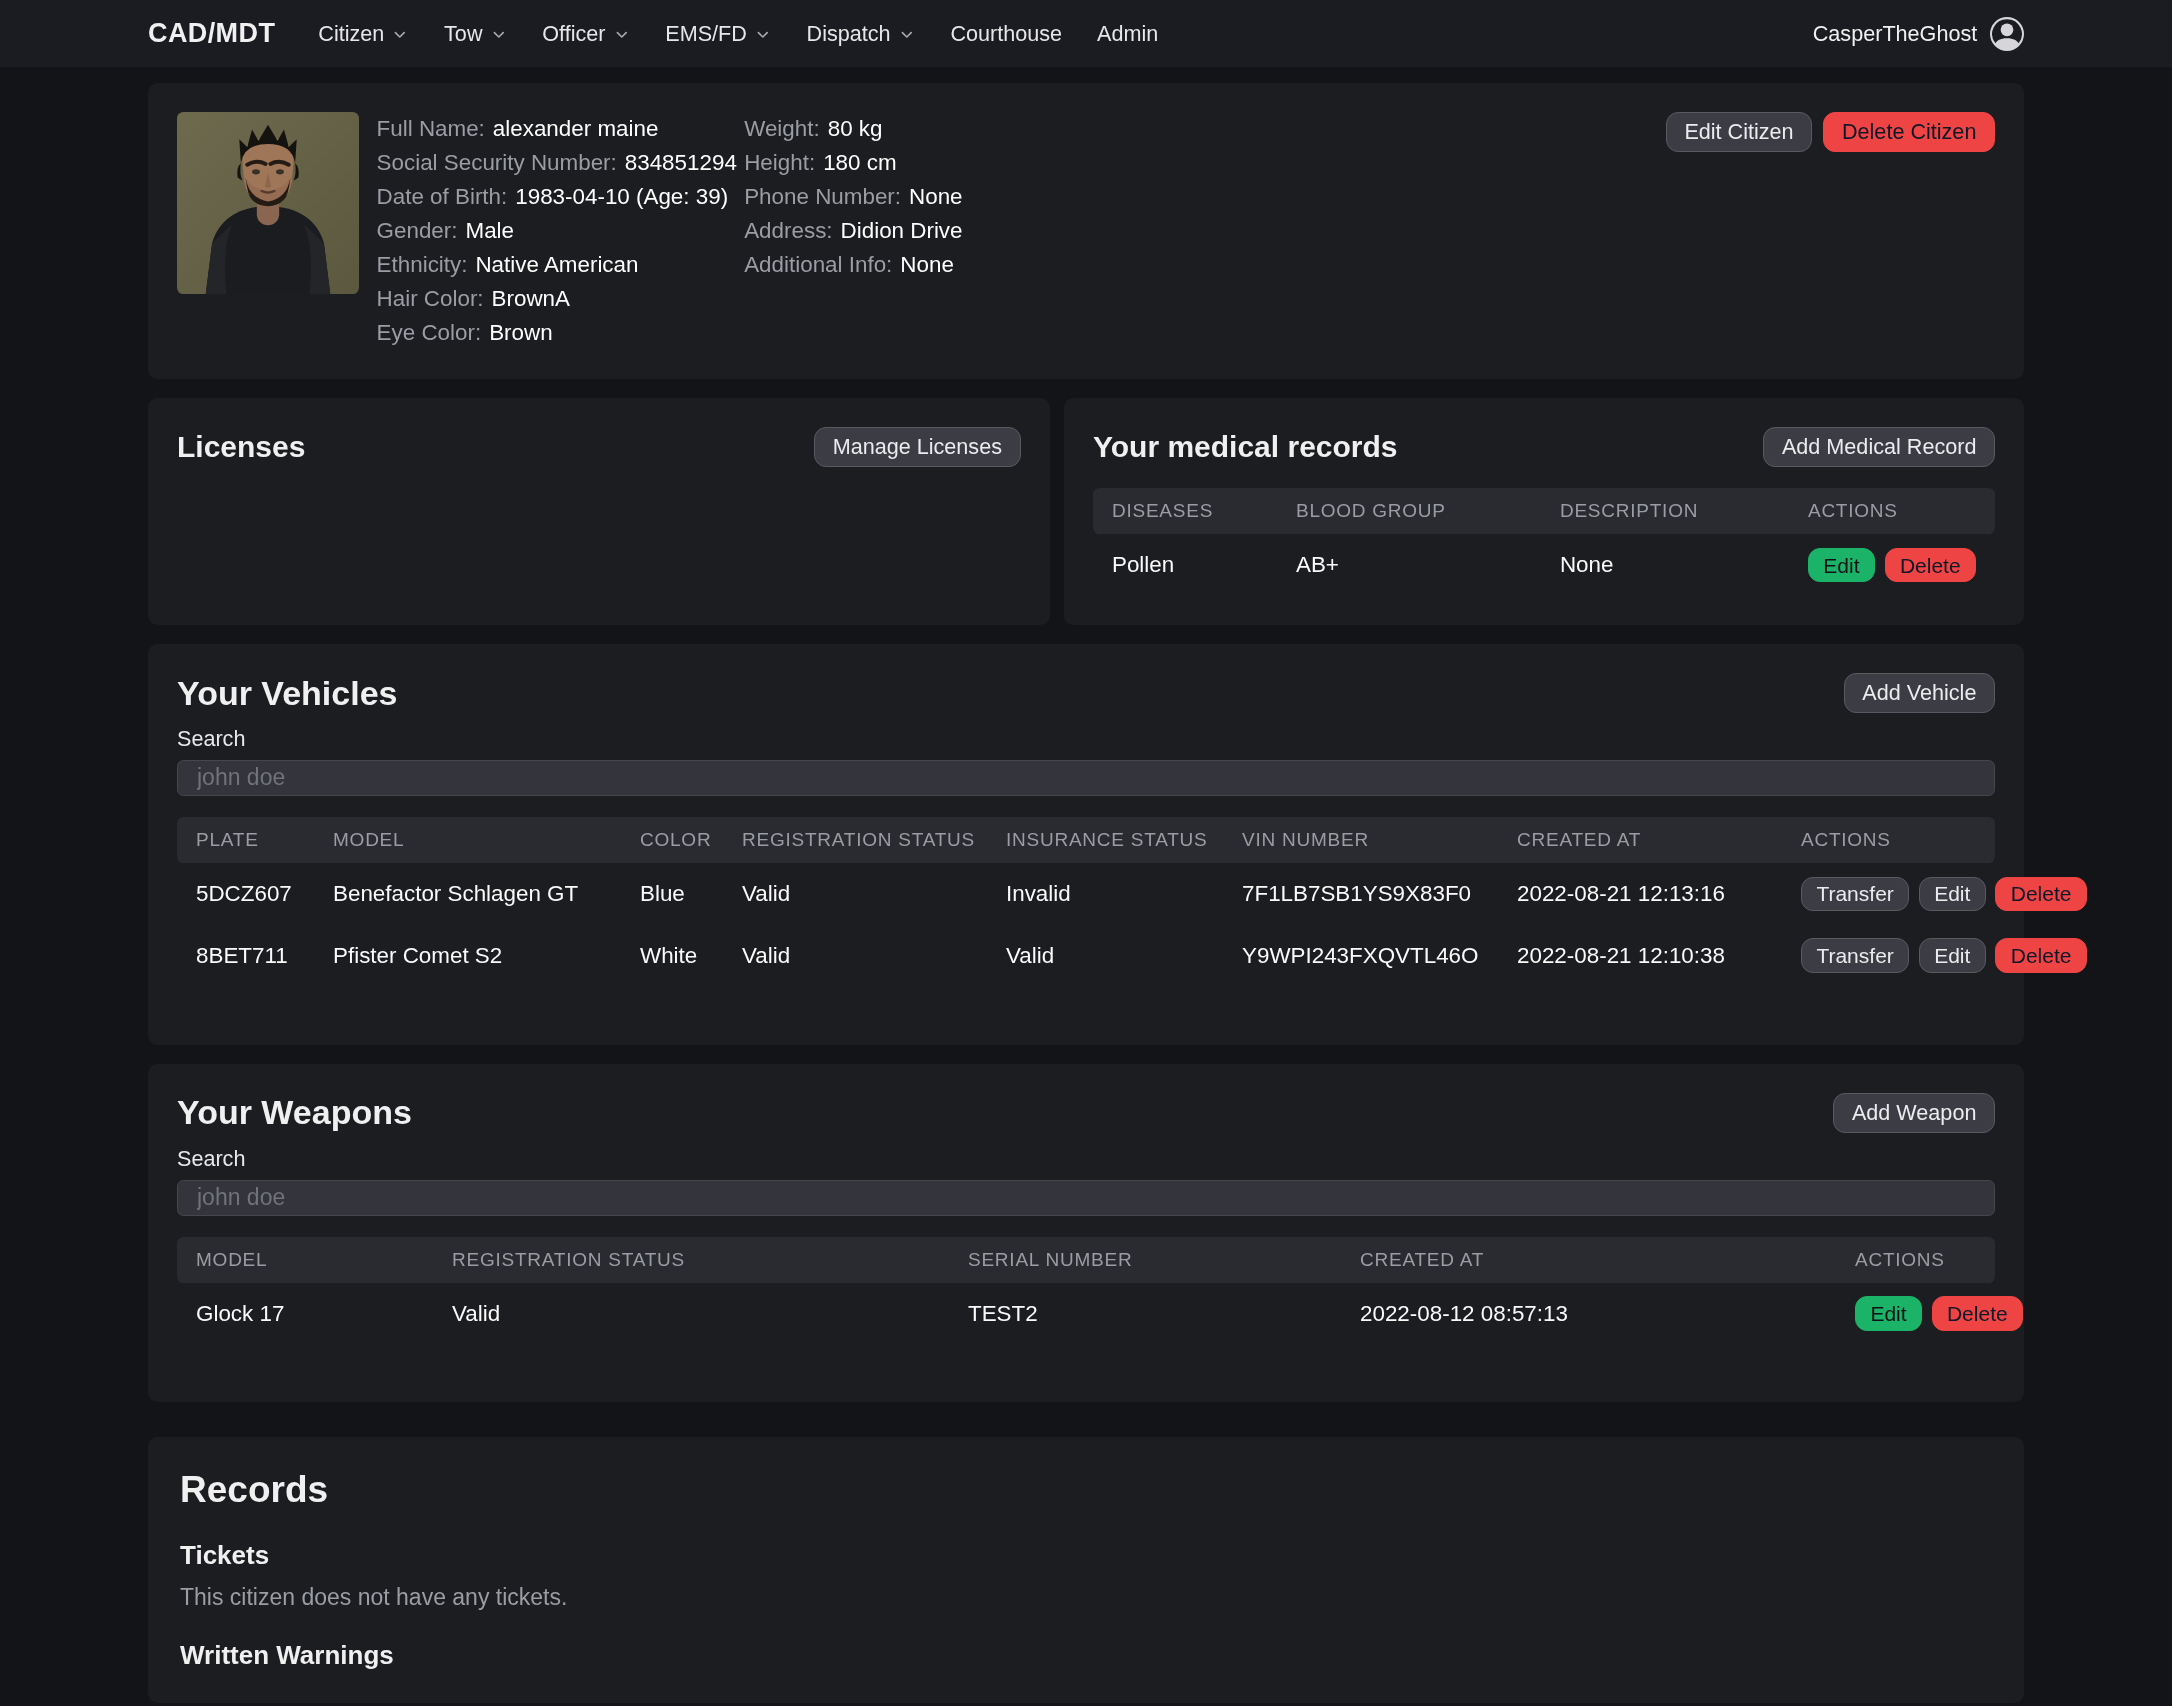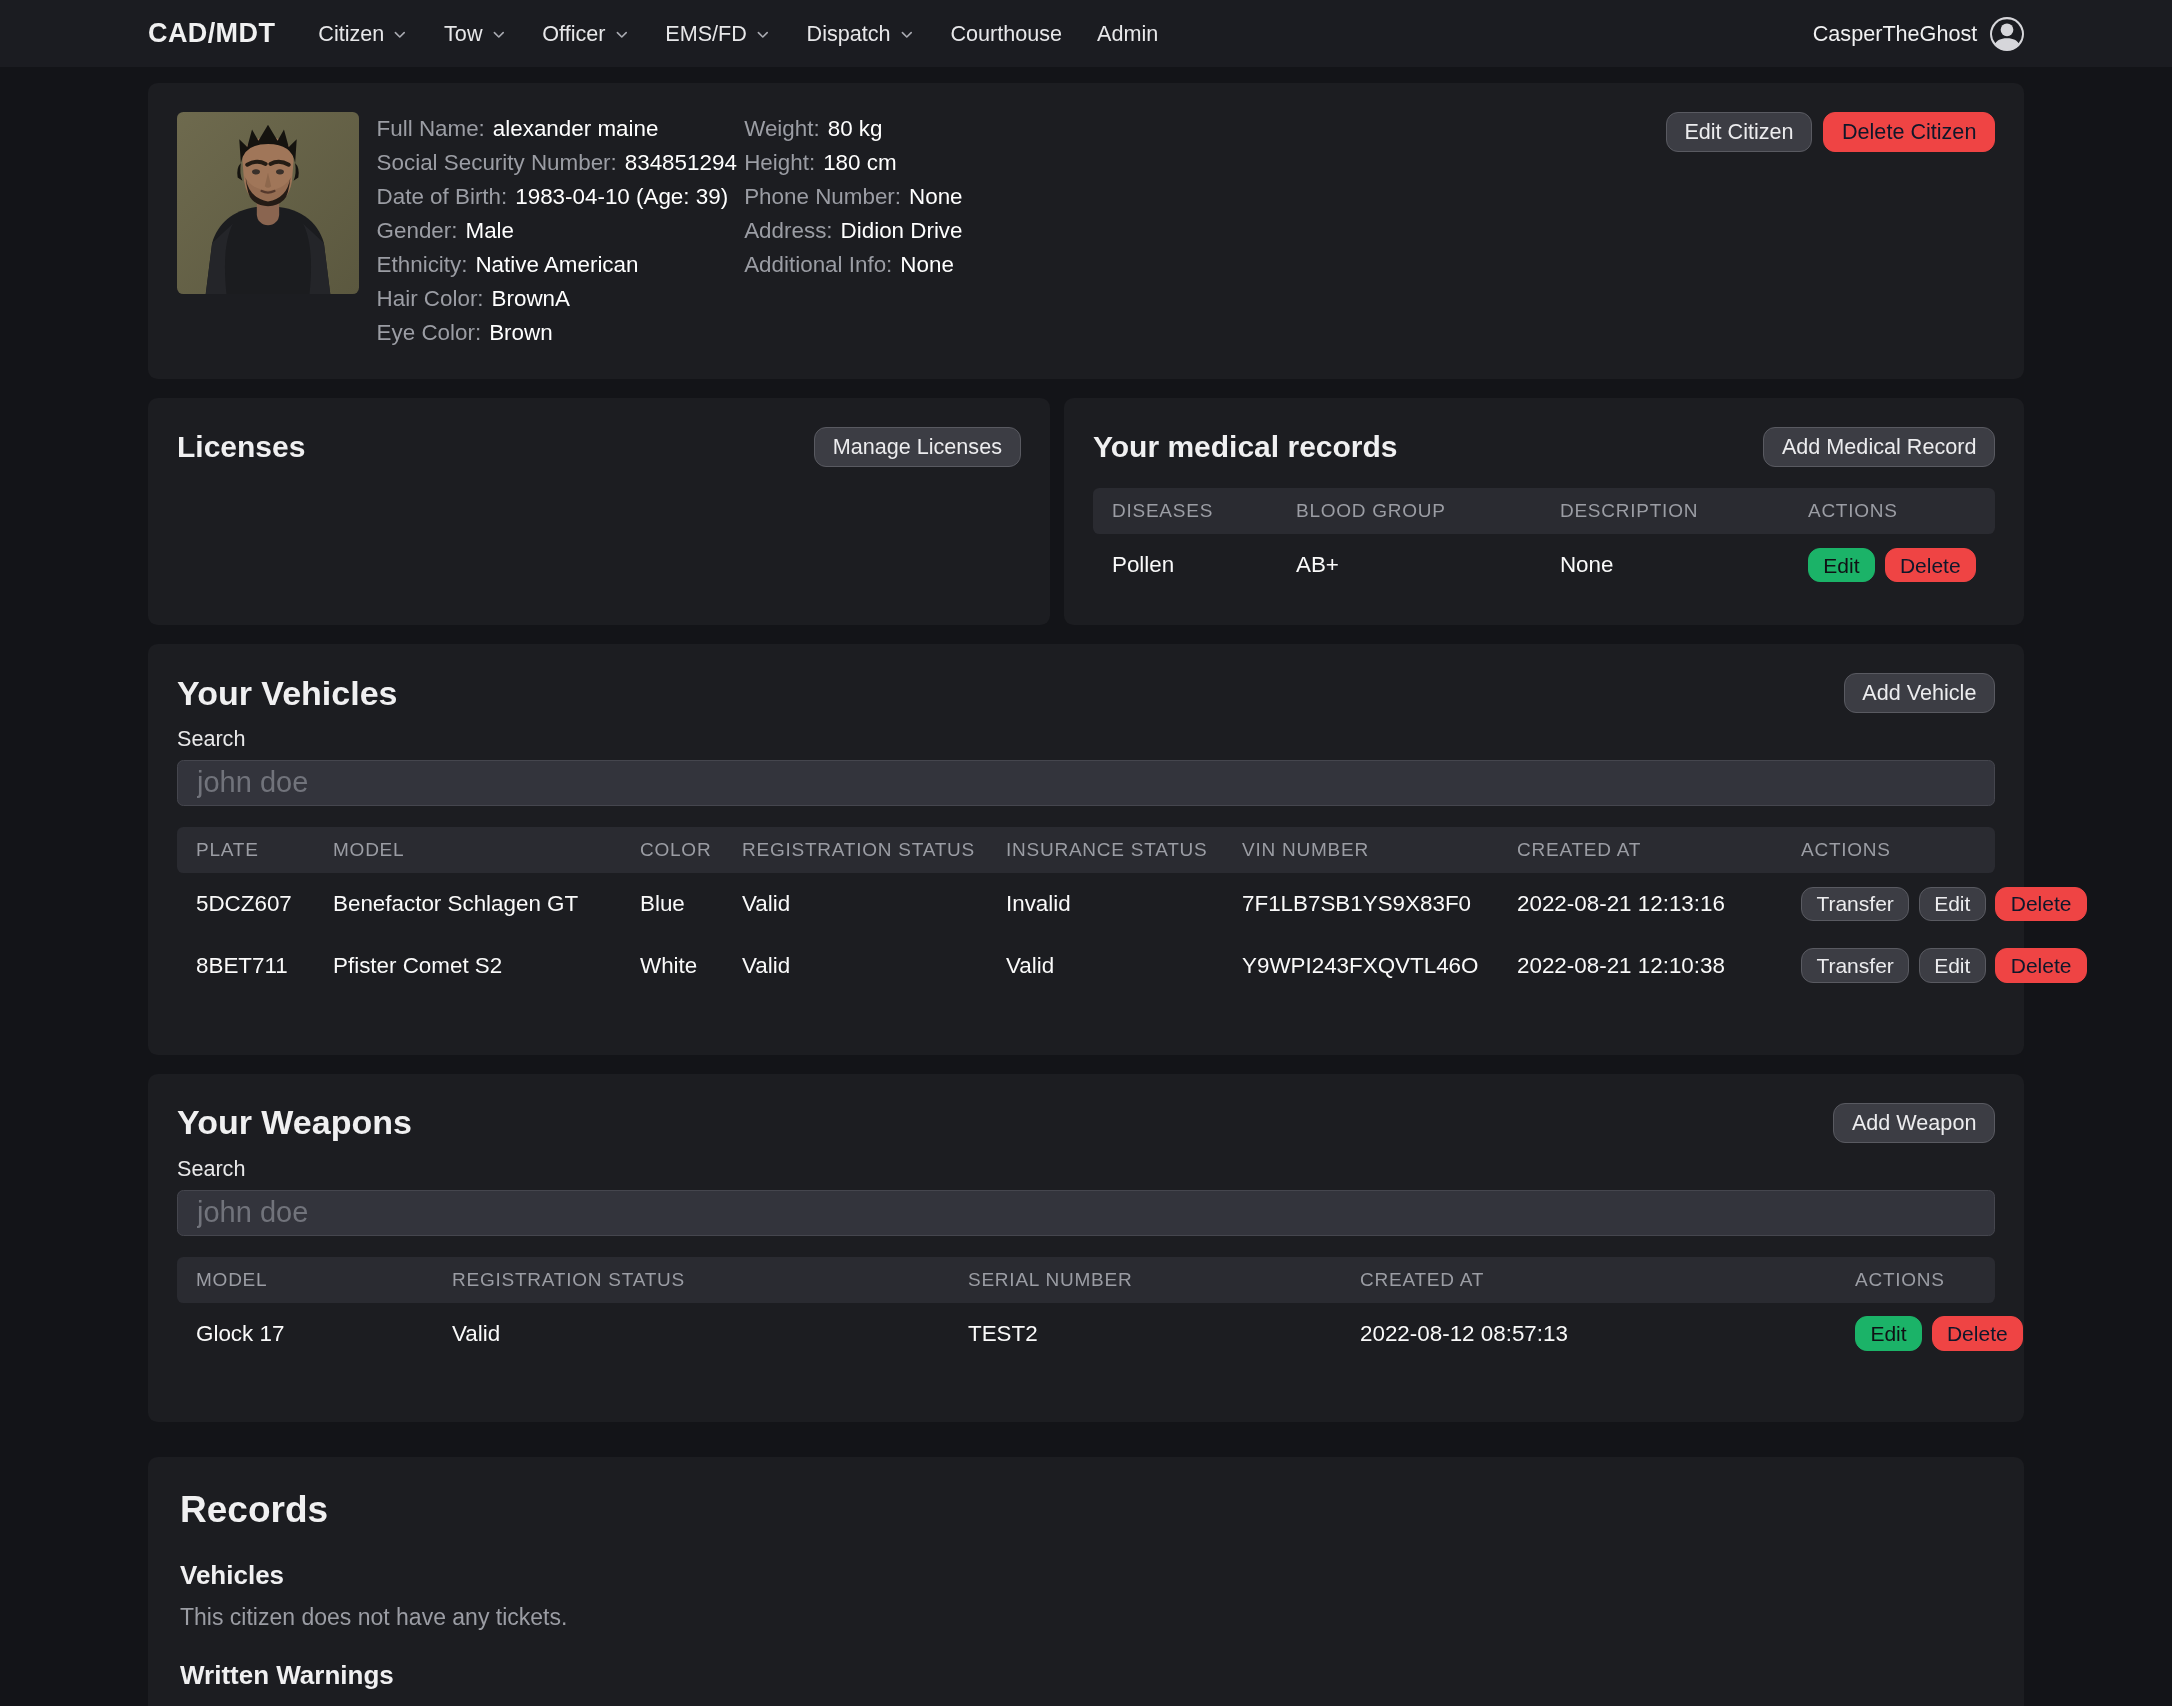--- a/index.html
+++ b/index.html
@@ -60,22 +60,22 @@
   .t-head{background:var(--table-head-bg);border-radius:6.4px;display:grid;align-items:center;
           height:46px;padding:0 19px;color:var(--muted);font-size:19px;letter-spacing:.04em;
           text-transform:uppercase;font-weight:400;}
   .t-row{display:grid;align-items:center;padding:13.6px 19px;font-size:22.4px;color:#fafafa;}
   .grid-medical{grid-template-columns:184px 264px 248px 1fr;}
   .grid-vehicles{grid-template-columns:137px 307px 102px 264px 236px 275px 284px 1fr;}
   .grid-weapons{grid-template-columns:256px 516px 392px 495px 1fr;}
   .cell-actions{display:flex;gap:9.6px;}
   
   .search-label{display:block;font-size:21.6px;margin-top:12.8px;color:#e9e9ea;}
-  .search-input{width:100%;height:46px;margin-top:8px;background:var(--input-bg);
-      border:1.6px solid var(--input-border);border-radius:6.4px;padding:0 19px;font-size:29px;
+  .search-input{width:100%;height:36px;margin-top:8px;background:var(--input-bg);
+      border:1.6px solid var(--input-border);border-radius:6.4px;padding:0 19px;font-size:23px;
       color:var(--text);font-family:inherit;outline:none;}
   .search-input::placeholder{color:#71737b;}
   
   .records{margin-top:35px;padding:32px;}
   .rec-sub{font-size:26px;font-weight:700;margin-top:29px;}
   .rec-empty{font-size:23px;color:var(--muted);margin-top:12.8px;}
   .vehicles-card,.weapons-card{padding-bottom:58px;}
 </style>
 </head>
 <body>
@@ -296,21 +296,21 @@
           <button class="btn btn-success btn-sm">Edit</button>
           <button class="btn btn-danger btn-sm">Delete</button>
         </span>
       </div>
     </div>
   </section>
 
   <section class="card records">
     <h2 class="h-xl">Records</h2>
 
-    <h3 class="rec-sub">Vehicles</h3>
+    <h3 class="rec-sub">Tickets</h3>
     <p class="rec-empty">This citizen does not have any tickets.</p>
 
     <h3 class="rec-sub">Written Warnings</h3>
 
   </section>
 
 </div>
 
 
 </body></html>

